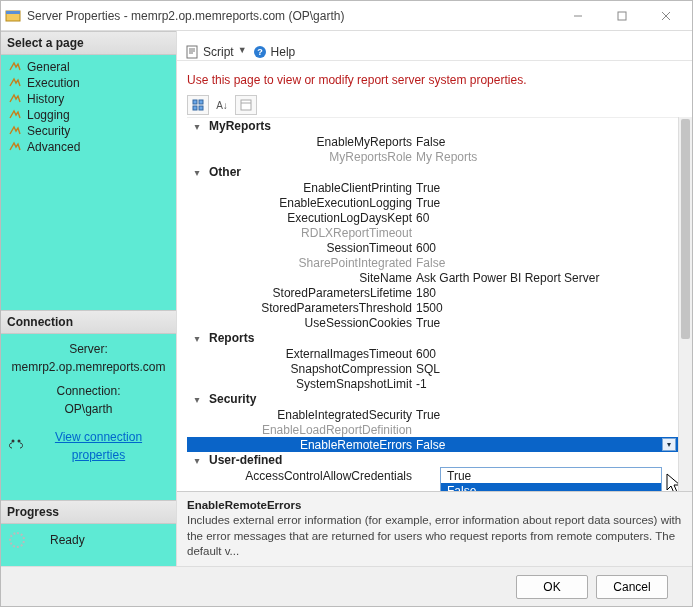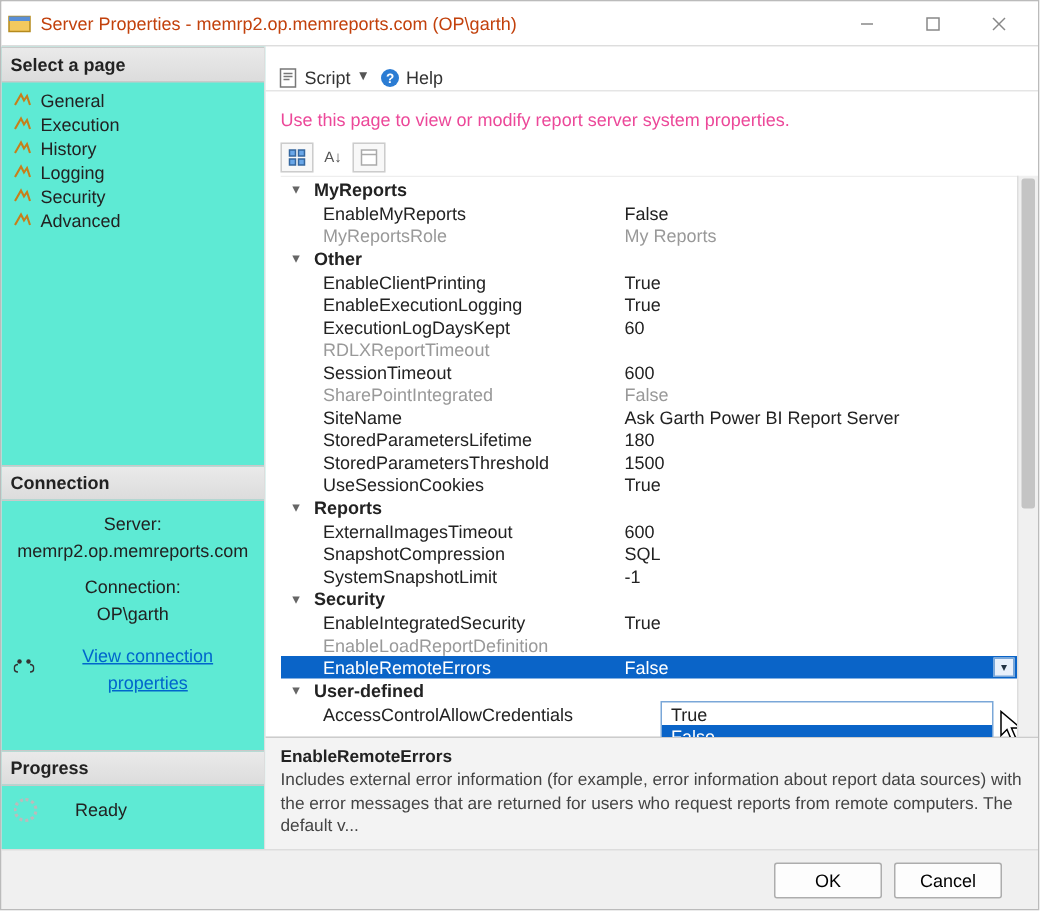--- a/index.html
+++ b/index.html
@@ -1,52 +1,52 @@
 <!DOCTYPE html>
 <html><head>
 <meta charset="utf-8">
 <style>
   * { box-sizing: border-box; margin: 0; padding: 0; font-family: "Segoe UI", Tahoma, sans-serif; }
   body { background: #fff; width: 693px; height: 607px; overflow: hidden; font-size: 12px; color: #222; }
   .window { width: 693px; height: 607px; border: 1px solid #bbb; display: flex; flex-direction: column; background:#f0f0f0; }
   .titlebar { height: 30px; display: flex; align-items: center; padding: 0 4px; border-bottom:1px solid #ddd; background:#fff; }
   .titlebar .icon { width:16px;height:16px; margin-right:6px;display:flex;align-items:center;justify-content:center;}
-  .titlebar-text { flex:1; color:#c2410c; font-size:12px; }
+  .titlebar-text { flex:1; color:#404040; font-size:12px; }
   .win-btns { display:flex; gap:0; }
   .win-btn { width:44px; height:28px; display:flex;align-items:center;justify-content:center; color:#888; }
   .win-btn svg{width:10px;height:10px;}
   .body { flex:1; display:flex; overflow:hidden; }
   .left { width:176px; display:flex; flex-direction:column; background:#5eead4; border-right:1px solid #ddd;}
   .panel-head { background:linear-gradient(#eaeaea,#dcdcdc); padding:4px 6px; font-weight:bold; font-size:12px; border-bottom:1px solid #c9c9c9; border-top:1px solid #c9c9c9;}
   .nav { padding:4px 0; }
   .nav-item { display:flex; align-items:center; gap:6px; padding:1px 8px; font-size:12px; color:#222; cursor:pointer;}
   .nav-item svg{width:12px;height:12px;}
   .conn-body { padding:6px 8px; font-size:12px; line-height:1.5; color:#222;text-align:center;}
   .conn-link { color:#0066cc; text-decoration:underline; cursor:pointer;}
   .conn-link-row{display:flex;align-items:center;gap:6px;margin-top:10px;}
   .spacer { flex:1; }
   .progress-body{padding:8px;display:flex;align-items:center;gap:25px;}
   .spinner{width:16px;height:16px;border:2px dotted #bbb;border-radius:50%;}
   .right { flex:1; display:flex; flex-direction:column; background:#fff; position:relative;}
   .toolbar { height:30px; display:flex; align-items:center; gap:6px; padding:0 8px; border-bottom:1px solid #e5e5e5;}
   .tool-item{display:flex;align-items:flex-start;gap:4px;font-size:12px;color:#333;margin-top:12px;}
   .tool-item svg{width:14px;height:14px;}
   .dd-arrow{font-size:9px;color:#555;}
-  .desc{padding:12px 10px 8px 10px;font-size:12px;color:#ec4899;}
+  .desc{padding:12px 10px 8px 10px;font-size:12px;color:#b91c1c;}
   .grid-tools{display:flex;gap:2px;padding:0 10px 2px 10px;}
   .gt-btn{width:22px;height:20px;border:1px solid #ccc;background:#f8f8f8;display:flex;align-items:center;justify-content:center;font-size:10px;color:#555;}
   .grid-wrap{flex:1;overflow:hidden;position:relative;margin:0 0 0 10px;}
   .grid-scroll{position:absolute;inset:0 14px 0 0;overflow-y:auto;border-top:1px solid #eee;}
   .vscroll{position:absolute;right:0;top:0;bottom:0;width:14px;background:#f0f0f0;border-left:1px solid #ddd;}
   .vthumb{position:absolute;left:2px;right:2px;top:2px;height:220px;background:#c4c4c4;border-radius:2px;}
   .cat-row{display:flex;align-items:center;height:16px;}
   .exp{width:20px;text-align:center;color:#666;font-size:10px;cursor:pointer;user-select:none;}
   .cat-label{font-weight:bold;font-size:12px;padding-left:2px;}
   .prop-row{display:flex;align-items:center;height:15px;font-size:12px;}
-  .pname{width:225px;padding-left:28px;color:#222;white-space:nowrap;overflow:hidden;}
+  .pname{width:225px;padding-left:28px;color:#222;white-space:nowrap;overflow:hidden;text-align:right;}
   .pname.dim{color:#999;}
   .pval{flex:1;padding-left:4px;color:#222;white-space:nowrap;overflow:hidden;}
   .pval.dim{color:#999;}
   .sel-row{background:#0a64c8;color:#fff;position:relative;}
   .sel-row .pname,.sel-row .pval{color:#fff;}
   .sel-dd{position:absolute;right:2px;top:1px;width:14px;height:13px;background:#e8f0fb;border:1px solid #7aa7d8;display:flex;align-items:center;justify-content:center;font-size:8px;color:#234;}
   .dropdown{position:absolute;left:253px;right:16px;background:#fff;border:1px solid #7aa7d8;z-index:5;}
   .dd-item{height:15px;padding-left:6px;font-size:12px;display:flex;align-items:center;cursor:pointer;}
   .dd-item.sel{background:#0a64c8;color:#fff;}
   .cursor{position:absolute;z-index:10;pointer-events:none;}

